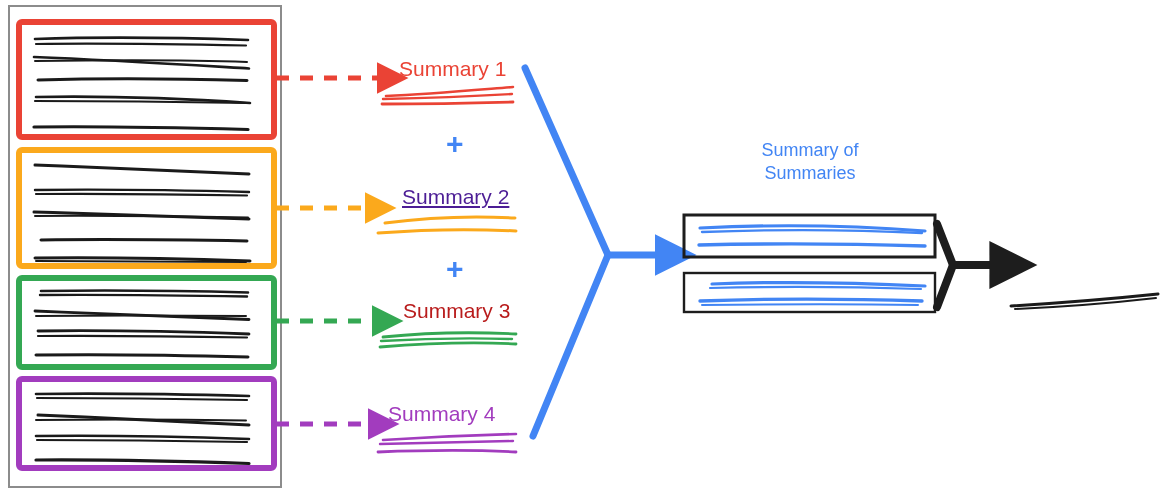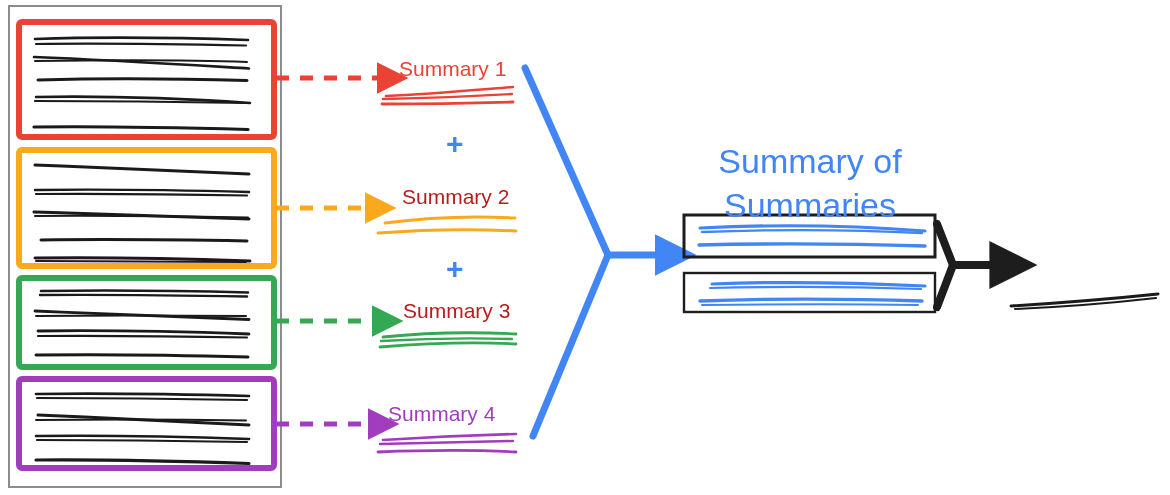--- a/index.html
+++ b/index.html
@@ -12,21 +12,21 @@
 
   .lbl{
     position:absolute;
     white-space:nowrap;
     font-family:"Liberation Sans","DejaVu Sans",sans-serif;
     font-weight:400;
     line-height:1.0;
   }
   .sum-label{font-size:21px;}
   .sos-title{
-    font-size:34px;color:#4285F4;font-weight:400;
+    font-size:18px;color:#4285F4;font-weight:400;
     text-align:center;line-height:1.30;white-space:normal;width:230px;
   }
   .final-title{
     font-size:21px;color:#1d1d1d;text-align:center;
     line-height:1.42;white-space:normal;width:160px;
   }
 </style>
 </head>
 <body>
 
@@ -159,21 +159,21 @@
     <g stroke="#1a1a1a" fill="none" stroke-linecap="round">
       <path d="M1011 306 C1060 303 1110 299 1158 294" stroke-width="3.0"></path>
       <path d="M1015 309 C1062 307 1112 303 1156 298" stroke-width="2.0"></path>
     </g>
   </svg>
 
   <div class="lbl sum-label" style="left:399px;top:58px;color:#EA4335;">Summary 1</div>
 
   <div class="lbl" style="left:446px;top:129px;color:#4285F4;font-size:30px;font-weight:700;">+</div>
 
-  <div class="lbl sum-label" style="left:402px;top:186px;color:#b91c1c;">Summary 2</div>
+  <div class="lbl sum-label" style="left:402px;top:186px;color:#4c1d95;text-decoration:underline;">Summary 2</div>
 
   <div class="lbl" style="left:446px;top:254px;color:#4285F4;font-size:30px;font-weight:700;">+</div>
 
   <div class="lbl sum-label" style="left:403px;top:300px;color:#b91c1c;">Summary 3</div>
 
   <div class="lbl sum-label" style="left:388px;top:403px;color:#A23CBE;">Summary 4</div>
 
   <div class="lbl sos-title" style="left:695px;top:139px;">
     <span>Summary of</span><br>
     <span>Summaries</span>

